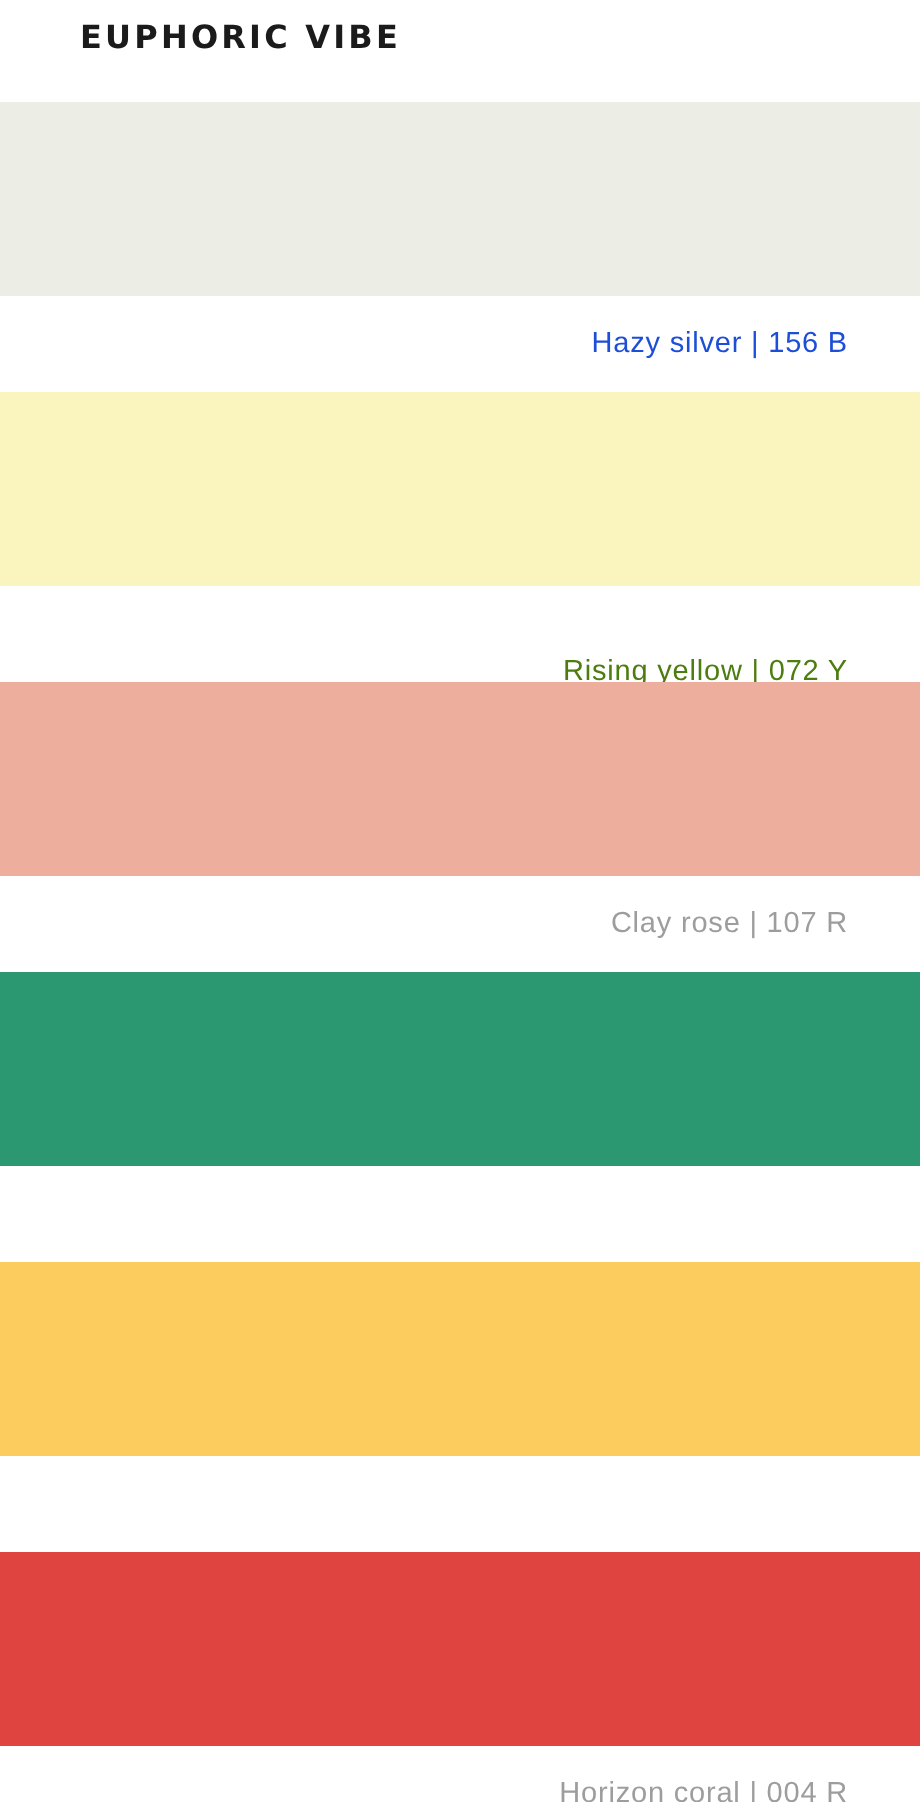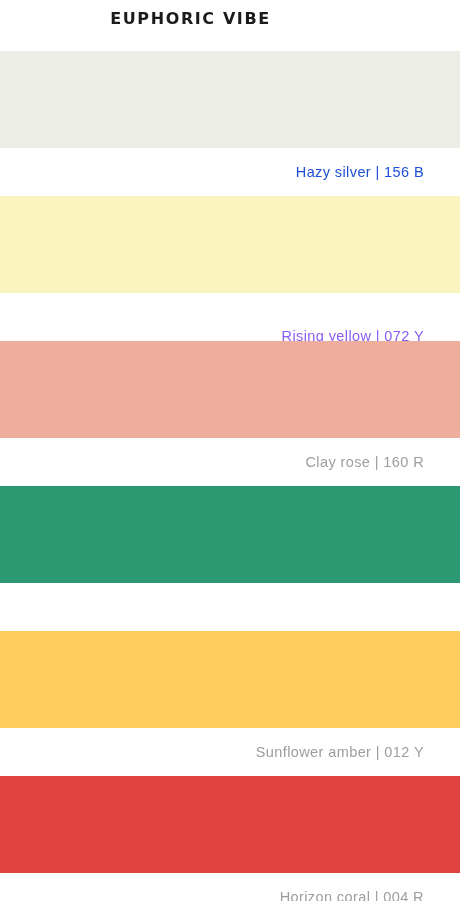--- a/index.html
+++ b/index.html
@@ -22,28 +22,28 @@
     position: relative;
     background: #ffffff;
     box-sizing: border-box;
   }
 
   .palette-title {
     position: absolute;
     top: 8px;
     left: 0;
     width: 381px;
-    text-align: center;
     font-family: "DejaVu Sans", sans-serif;
     font-size: 16px;
     font-weight: 700;
     letter-spacing: 1.6px;
     color: #1b1b1b;
     line-height: 22px;
     white-space: nowrap;
+    padding-left: 40px;
   }
 
   .swatch-list {
     position: absolute;
     top: 51px;
     left: 0;
     width: 460px;
   }
 
   .swatch-entry {
@@ -95,40 +95,37 @@
     <div class="swatch-entry">
       <div class="swatch-chip" style="background-color: rgb(236, 237, 229);"></div>
       <div class="swatch-caption">
         <span class="swatch-caption-text" style="color: #1d4ed8;">Hazy silver | 156 B</span>
       </div>
     </div>
 
     <div class="swatch-entry">
       <div class="swatch-chip" style="background-color: rgb(250, 245, 190);"></div>
       <div class="swatch-caption">
-        <span class="swatch-caption-text" style="color: #8b5cf6; margin-top: 37px;">Rising yellow | 072 Y</span>
+        <span class="swatch-caption-text" style="color: #4d7c0f; margin-top: 37px;">Rising yellow | 072 Y</span>
       </div>
     </div>
 
     <div class="swatch-entry">
       <div class="swatch-chip" style="background-color: rgb(238, 174, 158);"></div>
       <div class="swatch-caption">
-        <span class="swatch-caption-text" style="color: rgb(157, 157, 157);">Clay rose | 160 R</span>
+        <span class="swatch-caption-text" style="color: rgb(157, 157, 157);">Clay rose | 107 R</span>
       </div>
     </div>
 
     <div class="swatch-entry">
       <div class="swatch-chip" style="background-color: rgb(43, 152, 114);"></div>
     </div>
 
     <div class="swatch-entry">
       <div class="swatch-chip" style="background-color: rgb(252, 205, 94);"></div>
-      <div class="swatch-caption">
-        <span class="swatch-caption-text" style="color: rgb(157, 157, 157);">Sunflower amber | 012 Y</span>
-      </div>
     </div>
 
     <div class="swatch-entry">
       <div class="swatch-chip" style="background-color: rgb(224, 68, 64);"></div>
       <div class="swatch-caption">
         <span class="swatch-caption-text" style="color: rgb(157, 157, 157);">Horizon coral | 004 R</span>
       </div>
     </div>
 
   </div>

